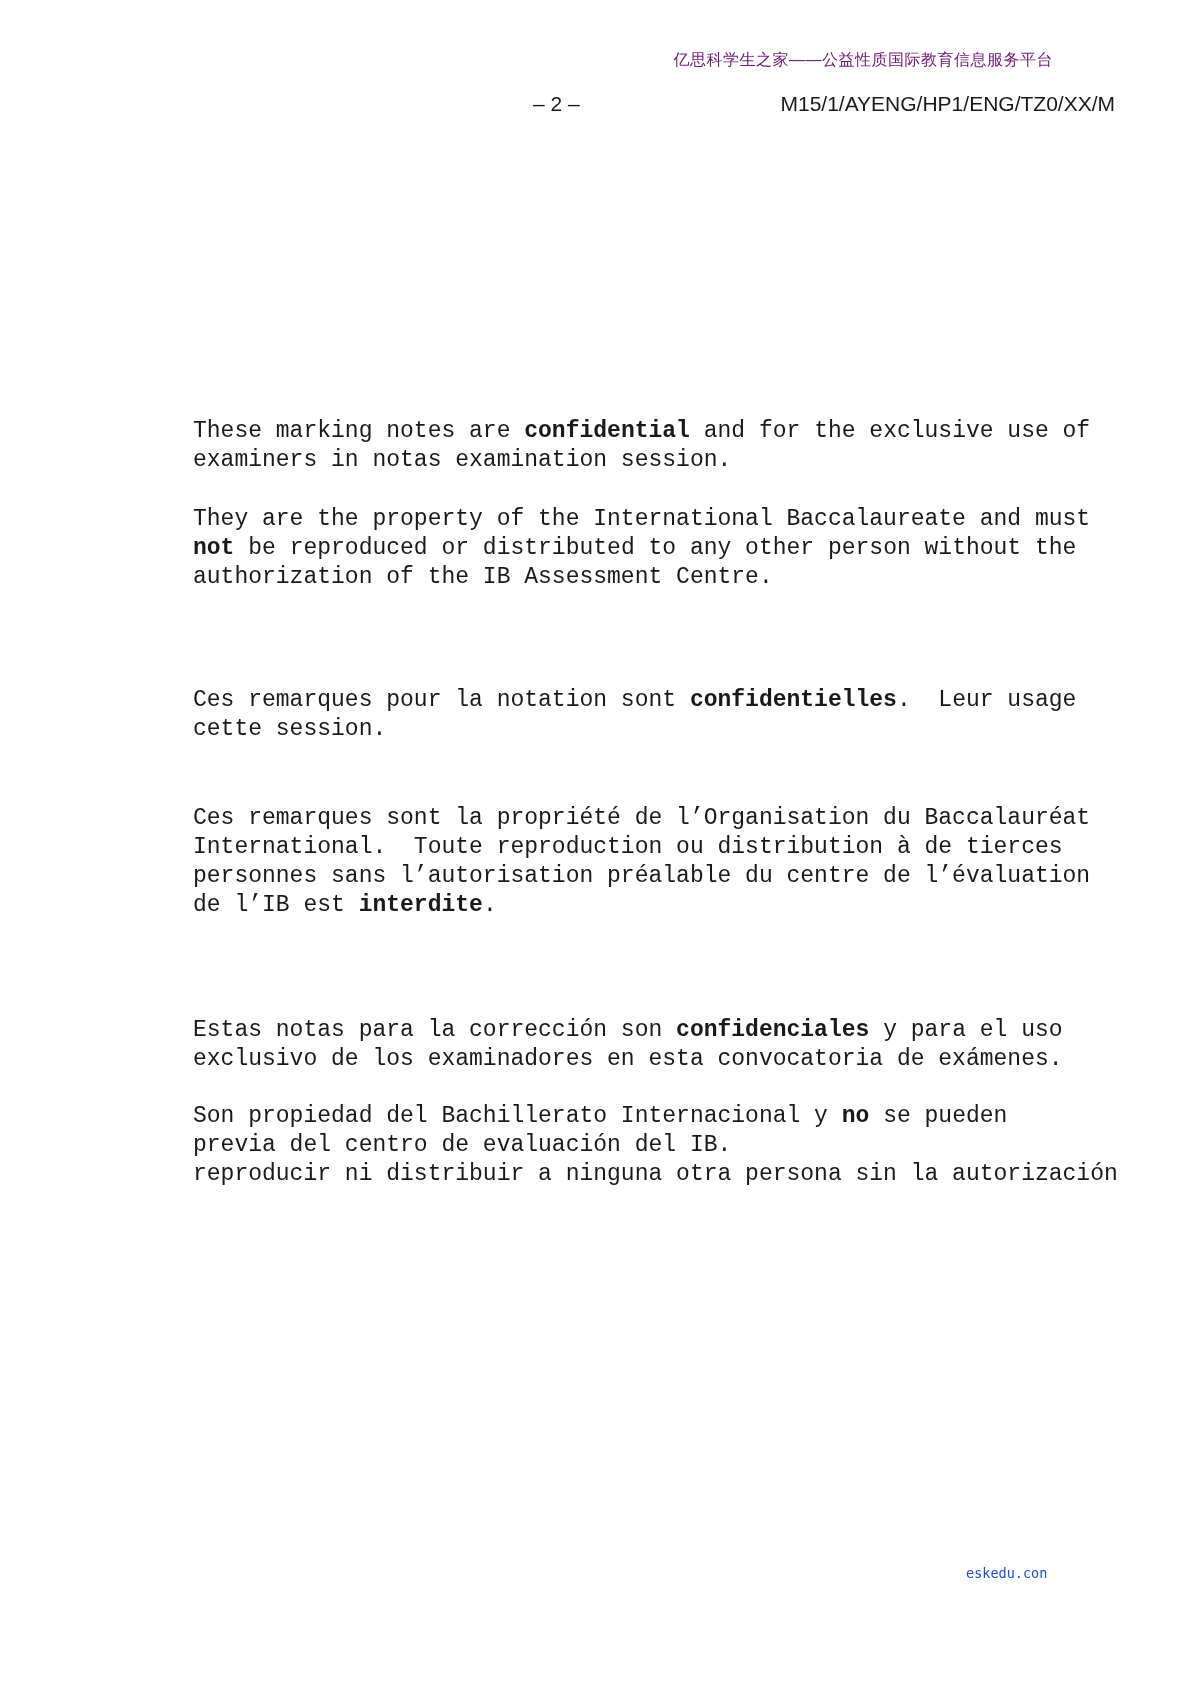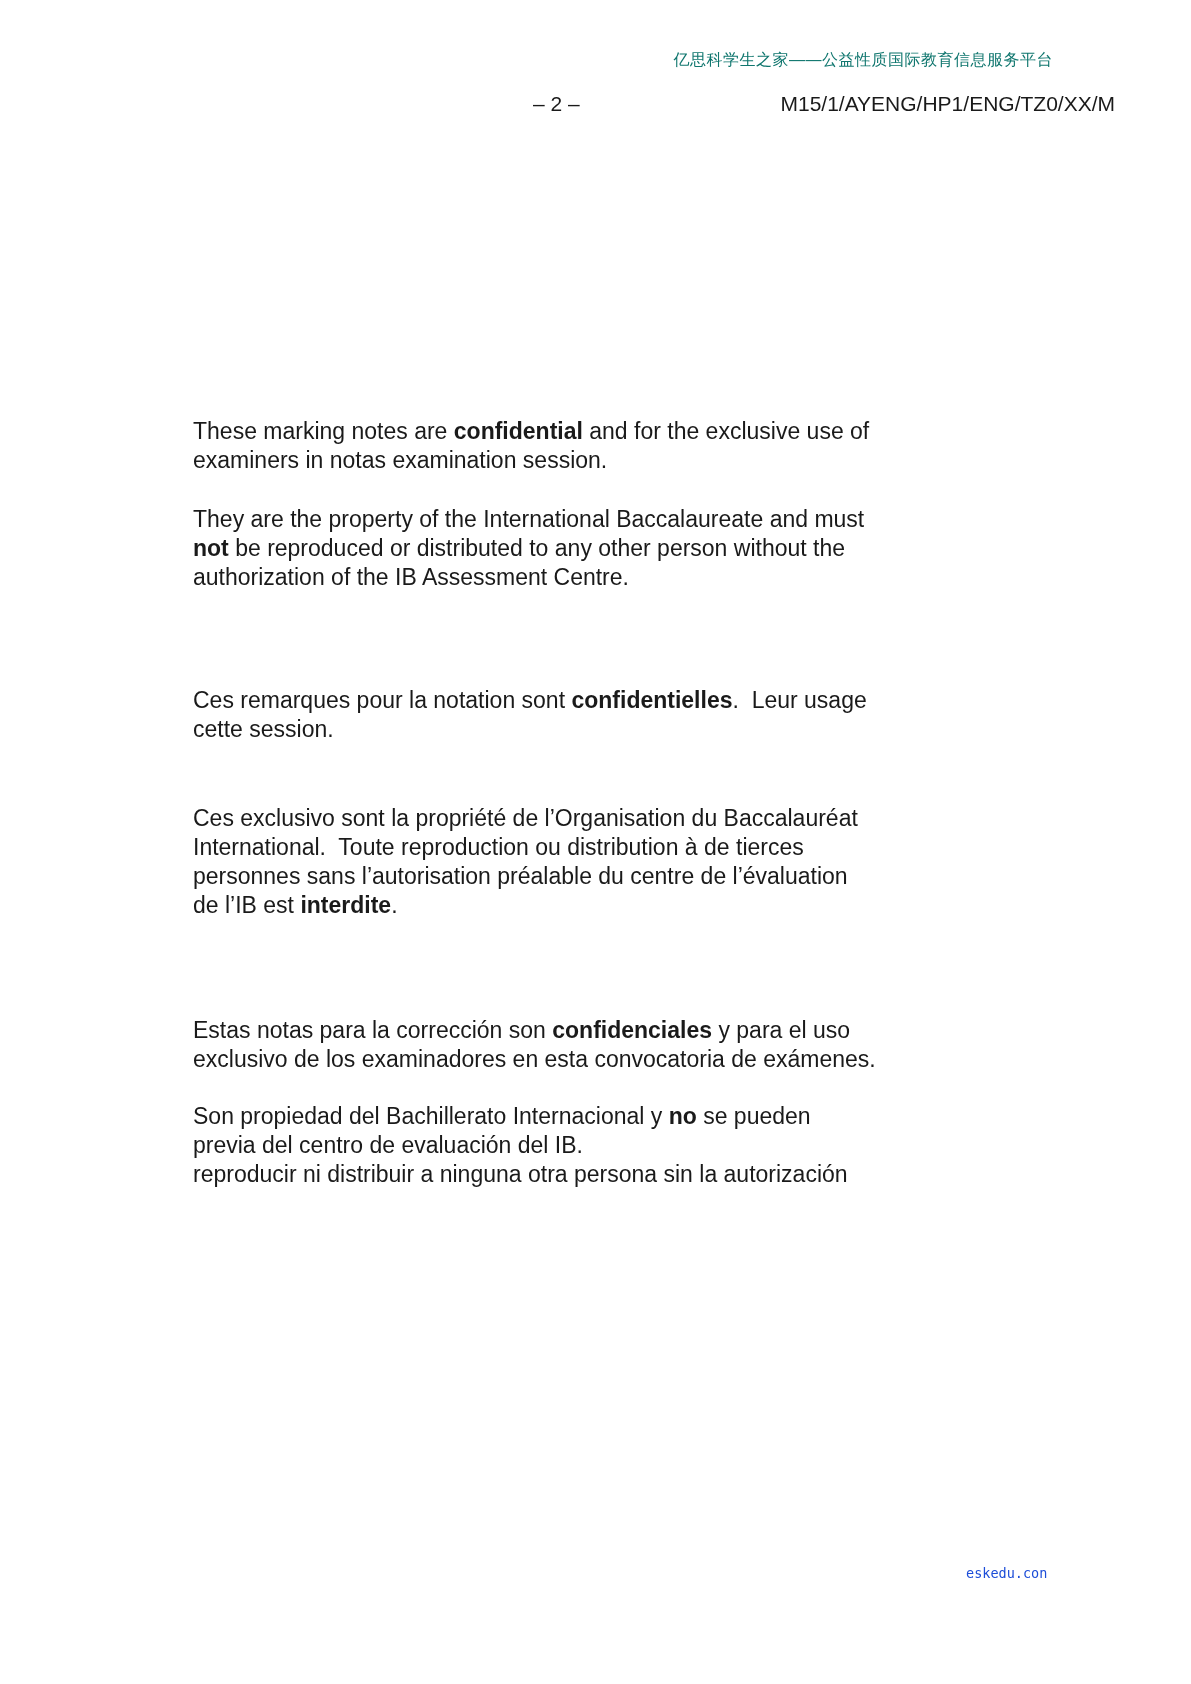--- a/index.html
+++ b/index.html
@@ -11,21 +11,21 @@
     font-family: "Liberation Sans", sans-serif;
     color: #1a1a1a;
     overflow: hidden;
   }
   .cn-watermark {
     position: absolute;
     top: 50px;
     right: 138px;
     font-size: 16px;
     letter-spacing: 0.5px;
-    color: #0f766e;
+    color: #701a75;
     white-space: pre;
   }
   .page-number {
     position: absolute;
     top: 92px;
     left: 533px;
     font-size: 21px;
     white-space: pre;
   }
   .doc-code {
@@ -34,21 +34,21 @@
     right: 76px;
     font-size: 21px;
     white-space: pre;
   }
   .para {
     position: absolute;
     left: 193px;
     font-size: 23px;
     line-height: 29px;
   }
-  .para .line { white-space: pre; }
+  .para .line { white-space: pre; font-family: Liberation Mono, monospace; }
   .para b { font-weight: bold; }
   .p-en1 { top: 417px; }
   .p-en2 { top: 505px; }
   .p-fr1 { top: 686px; }
   .p-fr2 { top: 804px; }
   .p-es1 { top: 1016px; }
   .p-es2 { top: 1102px; }
   .footer-watermark {
     position: absolute;
     top: 1565px;
@@ -80,21 +80,21 @@
       <div class="line"><b>not</b><span> be reproduced or distributed to any other person without the</span></div>
       <div class="line"><span>authorization of the IB Assessment Centre.</span></div>
     </div>
 
   <div class="para p-fr1">
       <div class="line"><span>Ces remarques pour la notation sont </span><b>confidentielles</b><span>.  Leur usage</span></div>
       <div class="line"><span>cette session.</span></div>
     </div>
 
   <div class="para p-fr2">
-      <div class="line"><span>Ces exclusivo sont la propriété de l’Organisation du Baccalauréat</span></div>
+      <div class="line"><span>Ces remarques sont la propriété de l’Organisation du Baccalauréat</span></div>
       <div class="line"><span>International.  Toute reproduction ou distribution à de tierces</span></div>
       <div class="line"><span>personnes sans l’autorisation préalable du centre de l’évaluation</span></div>
       <div class="line"><span>de l’IB est </span><b>interdite</b><span>.</span></div>
     </div>
 
   <div class="para p-es1">
       <div class="line"><span>Estas notas para la corrección son </span><b>confidenciales</b><span> y para el uso</span></div>
       <div class="line"><span>exclusivo de los examinadores en esta convocatoria de exámenes.</span></div>
     </div>
 

